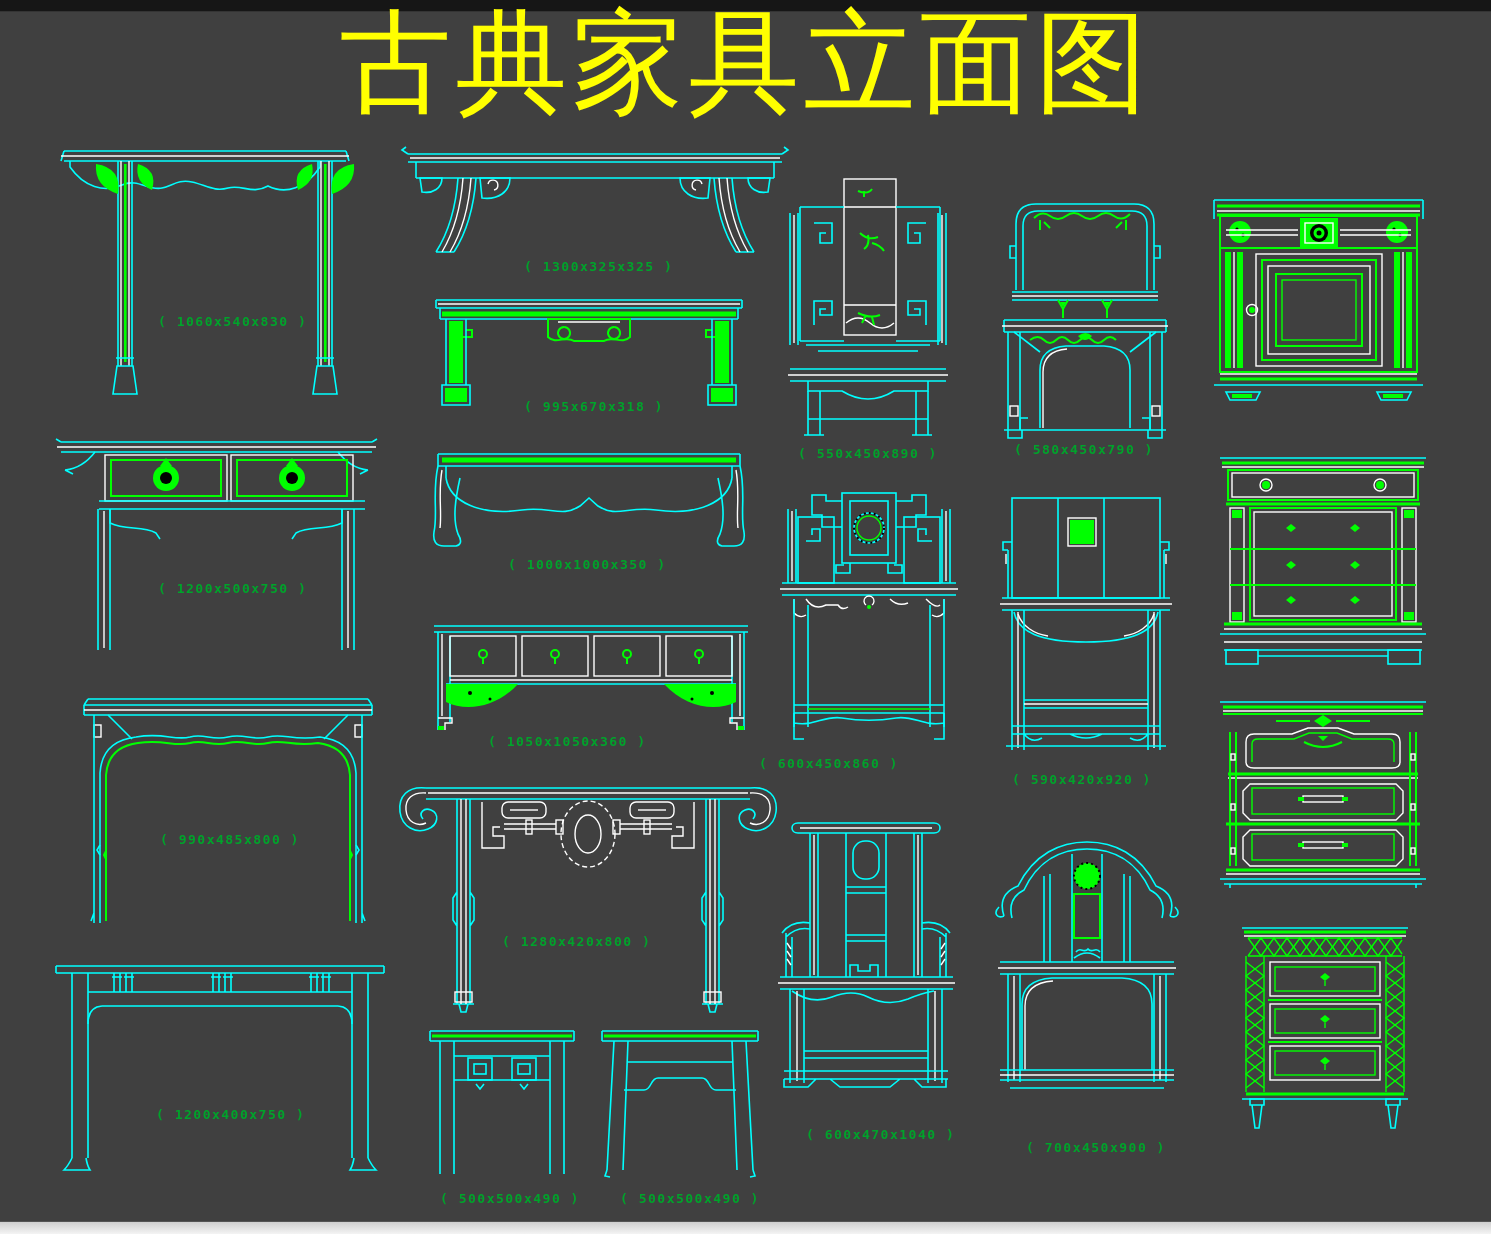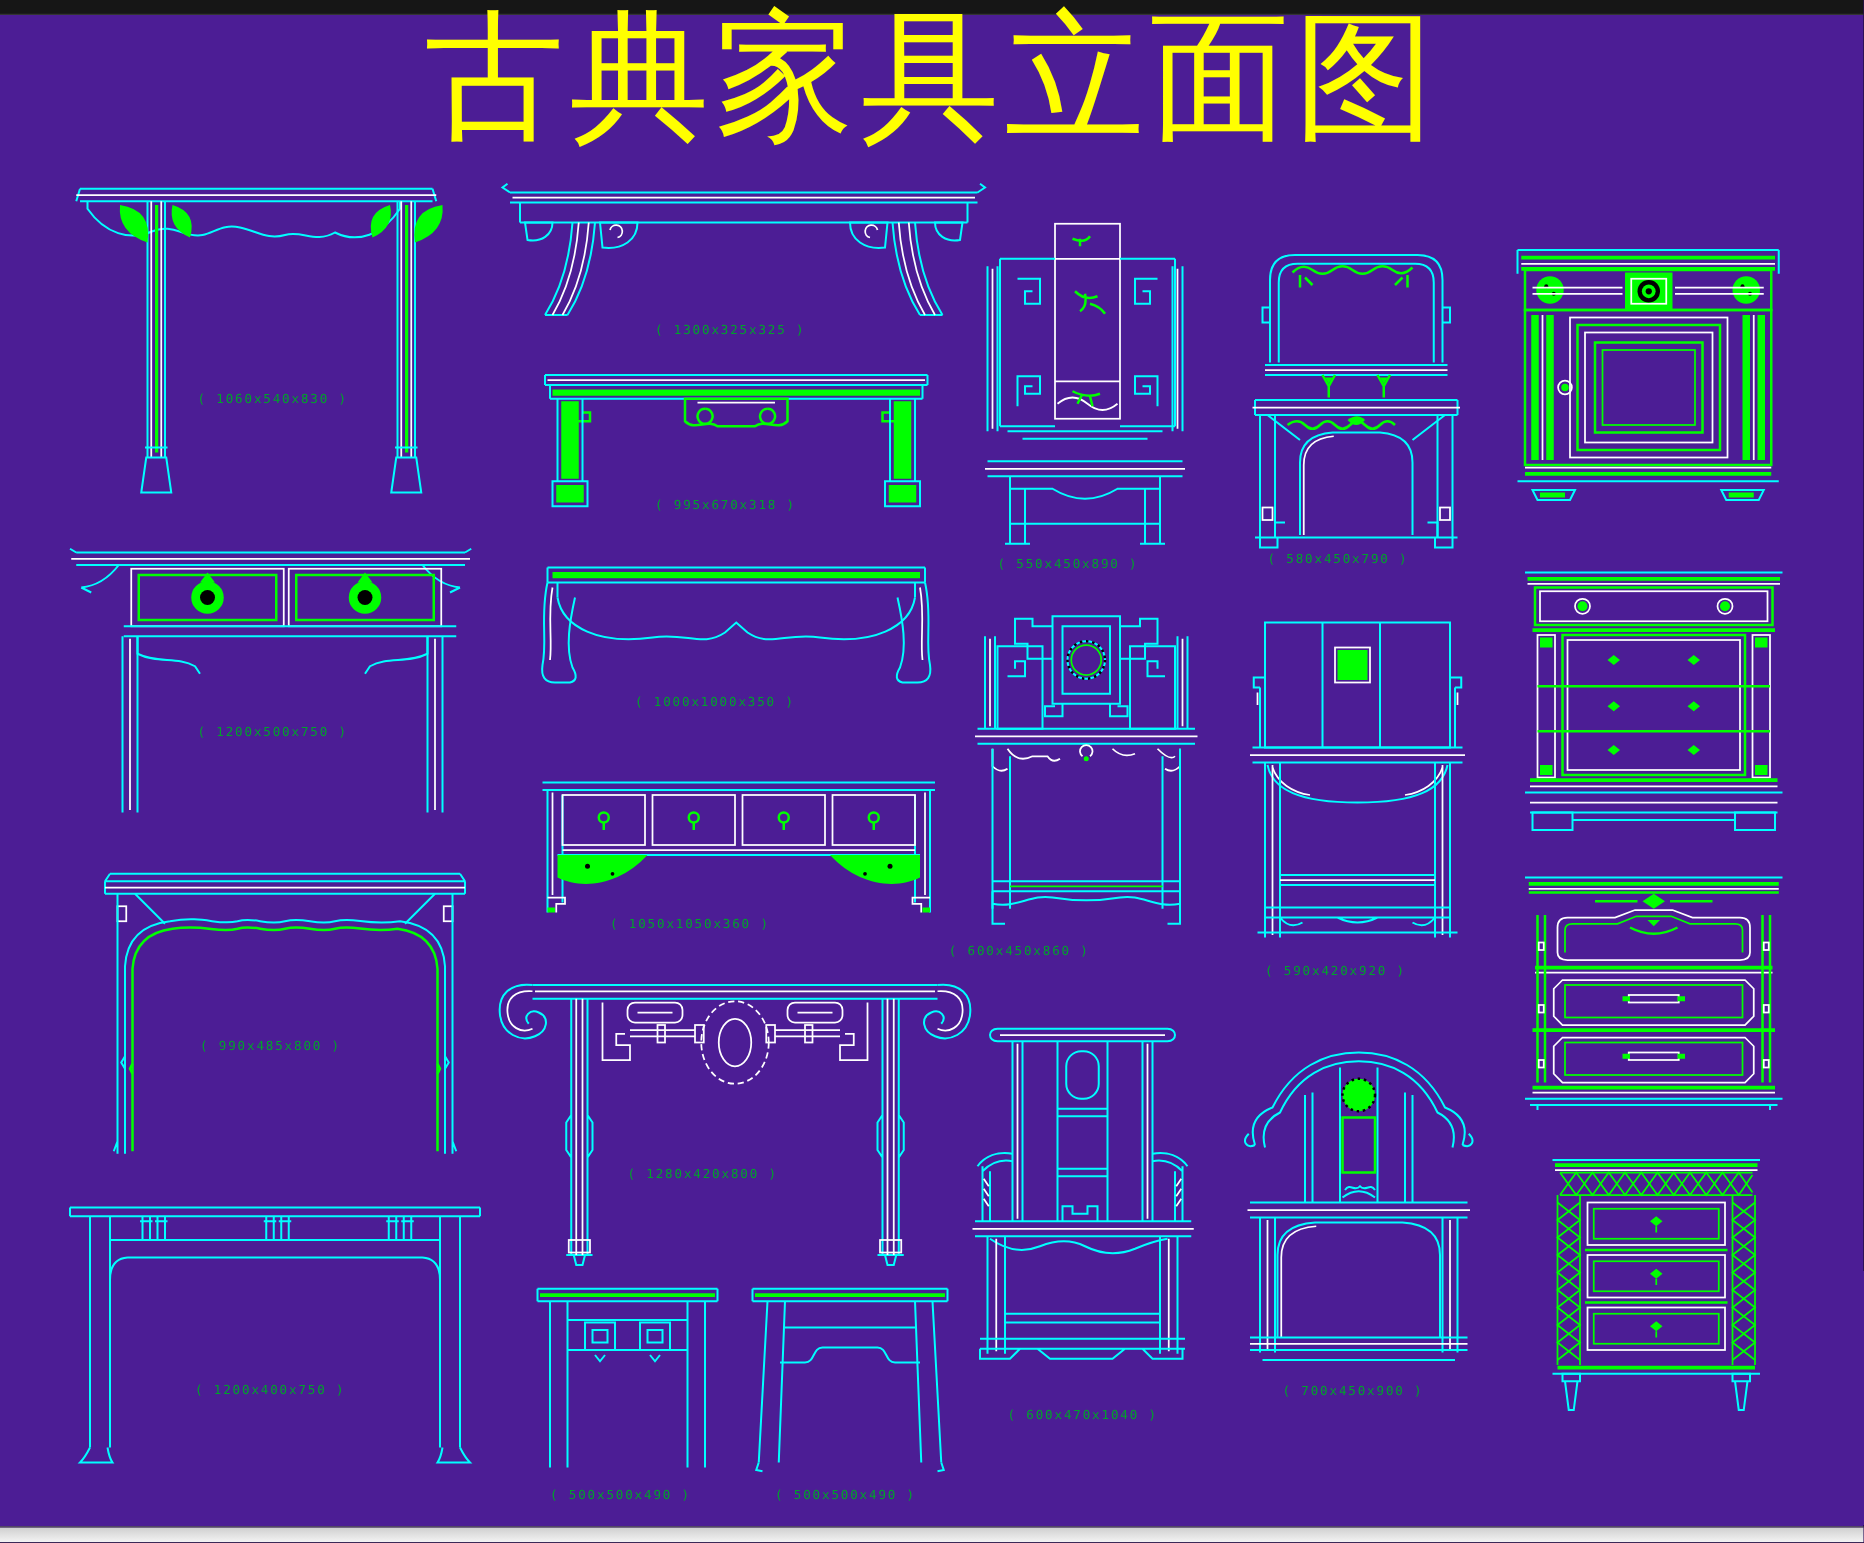--- a/index.html
+++ b/index.html
@@ -1,25 +1,25 @@
 <!DOCTYPE html>
 <html><head>
 <meta charset="utf-8">
 <style>
   html,body{margin:0;padding:0;background:#000;}
-  #canvas{position:relative;width:1491px;height:1234px;background:#4c1d95;overflow:hidden;
+  #canvas{position:relative;width:1491px;height:1234px;background:#404040;overflow:hidden;
           font-family:"DejaVu Sans Mono", monospace;}
   #top-strip{position:absolute;left:0;top:0;width:100%;height:11px;background:#161616;
              border-bottom:1px solid #343434;}
   #bottom-strip{position:absolute;left:0;bottom:0;width:100%;height:12px;
                 border-top:1px solid #555;background:linear-gradient(#cfcfcf,#f4f4f4);}
   #title{position:absolute;left:0;top:4px;width:100%;text-align:center;color:#ffff00;
          font-family:"DejaVu Serif", serif;font-size:112px;line-height:1.05;font-weight:400;
          letter-spacing:4px;white-space:nowrap;}
-  .dim{position:absolute;color:#00a32b;font-size:10px;letter-spacing:1.5px;white-space:nowrap;}
+  .dim{position:absolute;color:#00a32b;font-size:13px;letter-spacing:1.5px;white-space:nowrap;font-weight:bold;}
   svg{position:absolute;left:0;top:0;}
   .c{stroke:#00ffff;fill:none;stroke-width:1.6;}
   .w{stroke:#ffffff;fill:none;stroke-width:1.4;}
   .g{stroke:#00ff00;fill:none;stroke-width:2;}
   .g1{stroke:#00ff00;fill:none;stroke-width:1.4;}
   .g3{stroke:#00ff00;fill:none;stroke-width:3;}
   .g5{stroke:#00ff00;fill:none;stroke-width:5;}
   .gf{fill:#00ff00;stroke:none;}
   .k{fill:#000000;stroke:none;}
   .kd{stroke:#000;fill:none;stroke-width:2;stroke-dasharray:2 3;}
@@ -470,18 +470,18 @@
   <div class="dim" style="left:1014px;top:442px">( 580x450x790 )</div>
   <div class="dim" style="left:158px;top:581px">( 1200x500x750 )</div>
   <div class="dim" style="left:508px;top:557px">( 1000x1000x350 )</div>
   <div class="dim" style="left:488px;top:734px">( 1050x1050x360 )</div>
   <div class="dim" style="left:759px;top:756px">( 600x450x860 )</div>
   <div class="dim" style="left:1012px;top:772px">( 590x420x920 )</div>
   <div class="dim" style="left:160px;top:832px">( 990x485x800 )</div>
   <div class="dim" style="left:502px;top:934px">( 1280x420x800 )</div>
   <div class="dim" style="left:156px;top:1107px">( 1200x400x750 )</div>
   <div class="dim" style="left:806px;top:1127px">( 600x470x1040 )</div>
-  <div class="dim" style="left:1026px;top:1108px">( 700x450x900 )</div>
+  <div class="dim" style="left:1026px;top:1140px">( 700x450x900 )</div>
   <div class="dim" style="left:440px;top:1191px">( 500x500x490 )</div>
   <div class="dim" style="left:620px;top:1191px">( 500x500x490 )</div>
 
   <div id="bottom-strip"></div>
 </div>
 
 </body></html>

